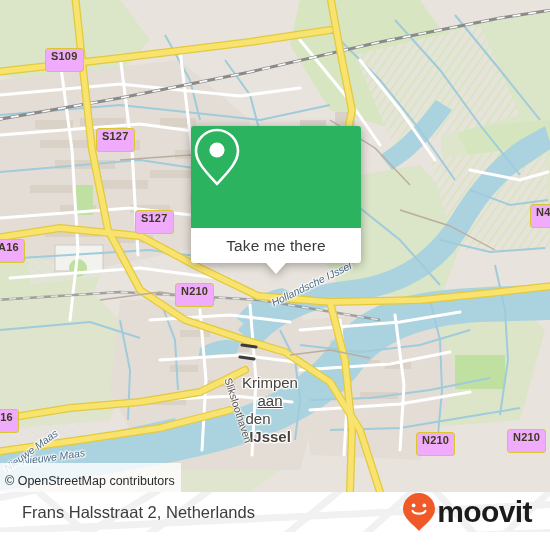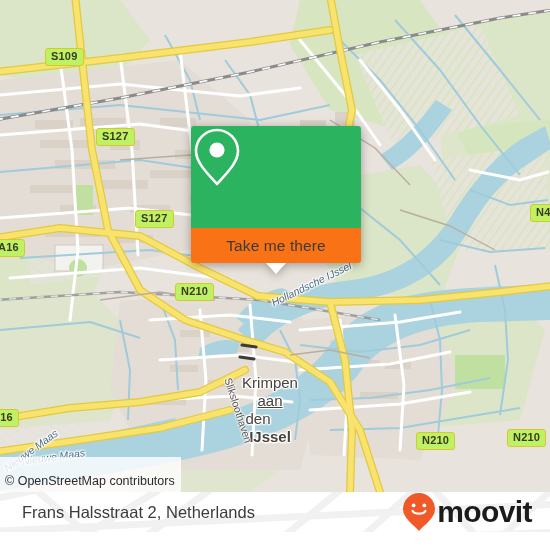--- a/index.html
+++ b/index.html
@@ -15,28 +15,28 @@
   .map {
     position:absolute; left:0; top:0; width:550px; height:492px;
     background:#e9e3dd;
     overflow:hidden;
   }
   .map svg { position:absolute; left:0; top:0; }
 
   
   .shield {
     position:absolute;
-    background:#bef264;
+    background:#f0abfc;
     border:1.5px solid #d9c72e;
     border-radius:3px;
     color:#3d3a20;
     font-size:11px;
     font-weight:bold;
     letter-spacing:.2px;
-    padding:1px 5px 2px 5px;
+    padding:1px 5px 8px 5px;
     line-height:13px;
     white-space:nowrap;
   }
 
   
   .place {
     position:absolute;
     color:#48413c;
     font-size:15px;
     line-height:17px;
@@ -65,39 +65,39 @@
       1px 0 1.5px #fff, -1px 0 1.5px #fff, 0 1px 1.5px #fff, 0 -1px 1.5px #fff;
   }
 
   
   .attribution {
     position:absolute; left:0; bottom:0;
     background:rgba(255,255,255,.80);
     color:#2b2b2b;
     font-size:12.5px;
     line-height:16px;
-    padding:16px 6px 3px 5px;
+    padding:10px 6px 3px 5px;
     white-space:nowrap;
   }
 
   
   .card {
     position:absolute;
     left:191px; top:126px;
     width:170px;
     filter:drop-shadow(0 2px 5px rgba(0,0,0,.33));
   }
   .card-green {
     background:#2bb35f;
     height:102px;
     border-radius:3px 3px 0 0;
     display:flex; align-items:center; justify-content:center;
   }
   .card-white {
-    background:#f97316;
+    background:#ffffff;
     height:35px;
     border-radius:0 0 3px 3px;
     display:flex; align-items:center; justify-content:center;
     position:relative;
   }
   .card-white .cta {
     color:#3a3a3a;
     font-size:15.5px;
     letter-spacing:.1px;
   }

